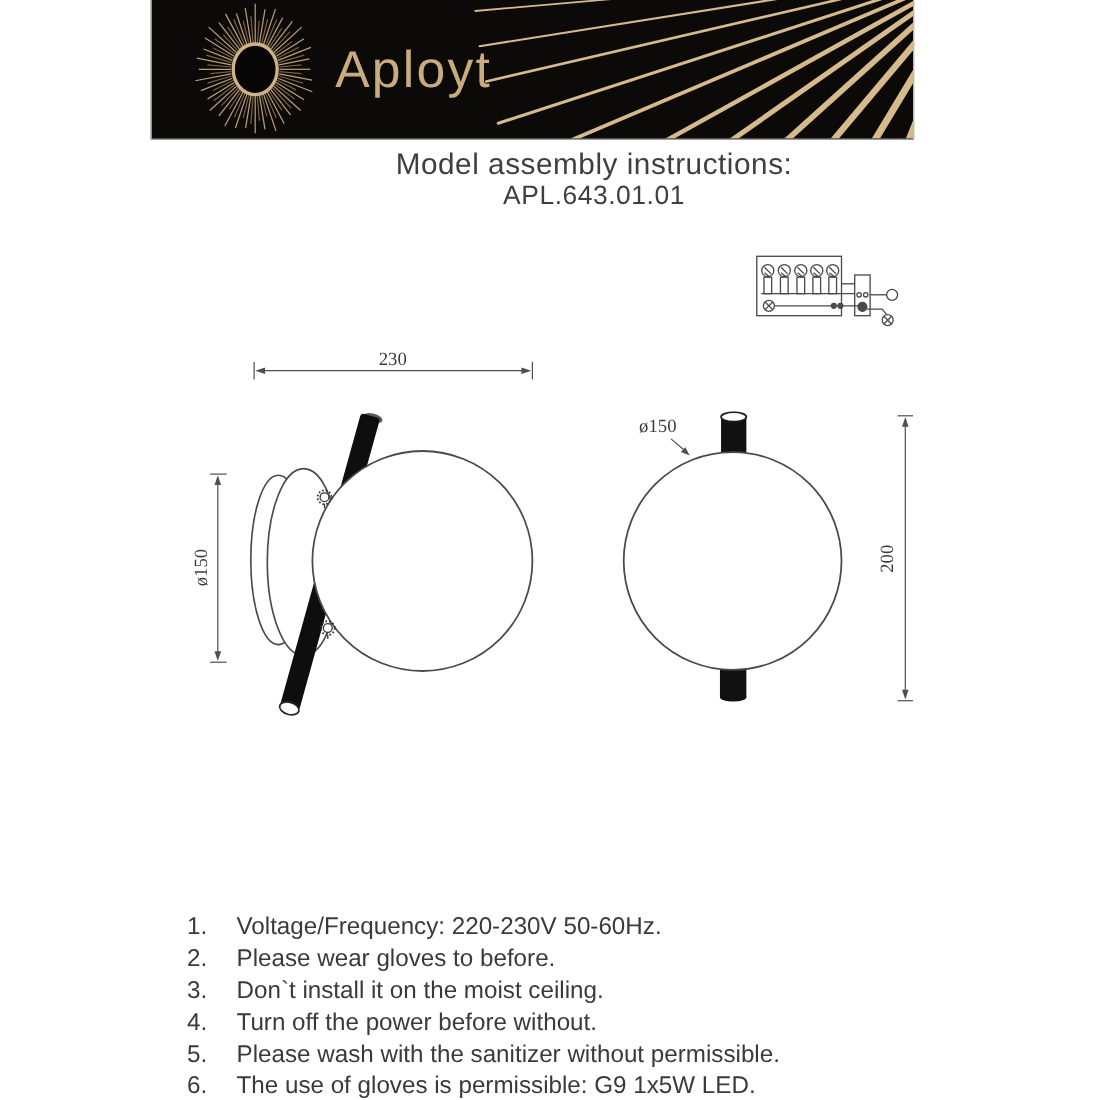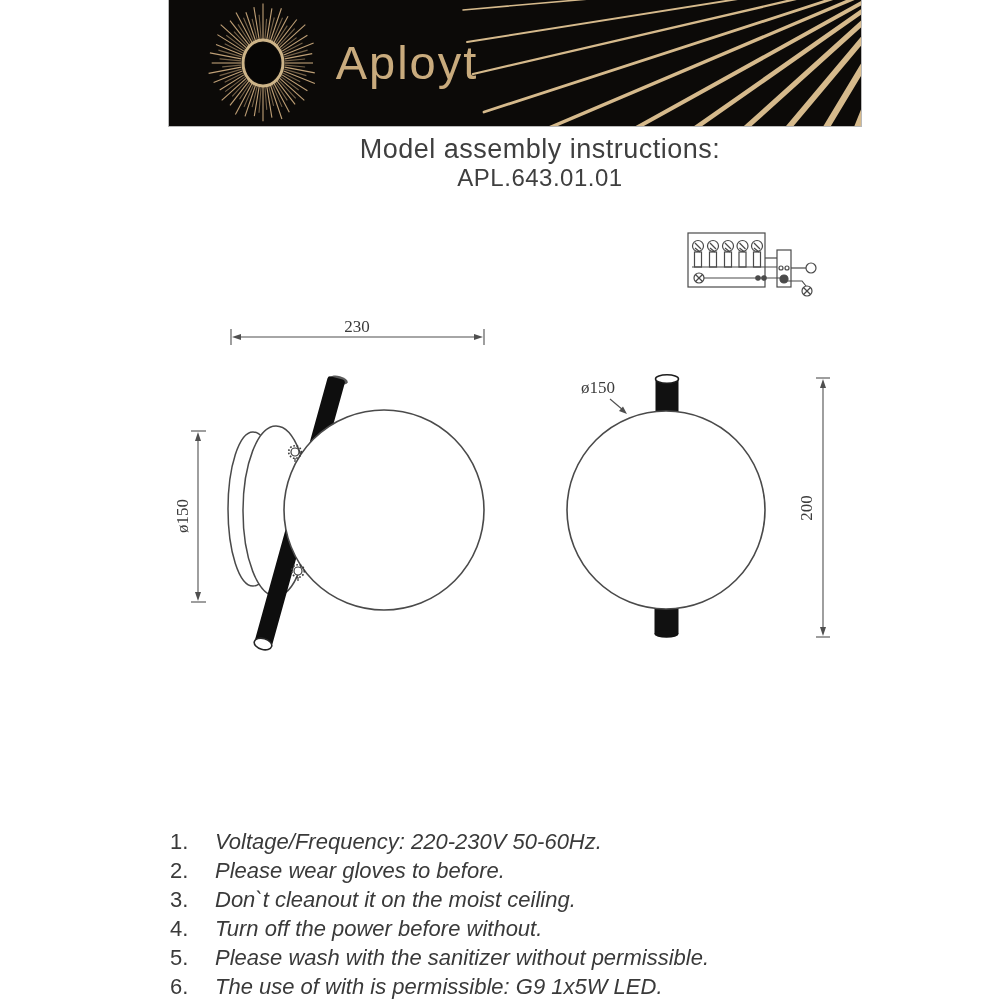--- a/index.html
+++ b/index.html
@@ -4,21 +4,21 @@
 <style>
   html,body{margin:0;padding:0;}
   body{
     width:1000px;height:1000px;position:relative;background:#ffffff;
     font-family:"Liberation Sans", sans-serif;color:#3a3a3a;overflow:hidden;
   }
   .page{position:absolute;inset:0;background:#ffffff;}
 
   
   .banner{
-    position:absolute;left:168px;top:0;width:692px;height:126px;
+    position:absolute;left:137px;top:0;width:692px;height:126px;
     background:#0c0a08;border:1px solid #b9b9b9;border-top:none;
     overflow:hidden;
   }
   .banner svg{position:absolute;left:0;top:0;}
 
   
   .title-block{
     position:absolute;left:0;top:134px;width:1000px;text-align:center;
     color:#3f3f3f;
     margin-left:40px;
@@ -30,21 +30,21 @@
   .drawing{position:absolute;left:0;top:0;width:1000px;height:1000px;}
   .dim-text{font-family:"Liberation Serif", serif;font-size:17px;fill:#3c3c3c;}
 
   
   .instructions{
     position:absolute;left:170px;top:827px;width:720px;
     font-size:22px;line-height:29px;color:#3a3a3a;
   }
   .instr-row{display:flex;}
   .instr-num{width:45px;flex:0 0 45px;}
-  .instr-text{flex:1;font-style:italic;}
+  .instr-text{flex:1;}
 </style>
 </head>
 <body>
 
 <div class="page">
 
   <div class="banner">
     <svg width="692" height="126" viewBox="0 0 692 126">
 
       <g id="sunburst">
@@ -299,29 +299,29 @@
     <div class="instr-row">
       <span class="instr-num">1.</span>
       <span class="instr-text">Voltage/Frequency: 220-230V 50-60Hz.</span>
     </div>
     <div class="instr-row">
       <span class="instr-num">2.</span>
       <span class="instr-text">Please wear gloves to before.</span>
     </div>
     <div class="instr-row">
       <span class="instr-num">3.</span>
-      <span class="instr-text">Don`t cleanout it on the moist ceiling.</span>
+      <span class="instr-text">Don`t install it on the moist ceiling.</span>
     </div>
     <div class="instr-row">
       <span class="instr-num">4.</span>
       <span class="instr-text">Turn off the power before without.</span>
     </div>
     <div class="instr-row">
       <span class="instr-num">5.</span>
       <span class="instr-text">Please wash with the sanitizer without permissible.</span>
     </div>
     <div class="instr-row">
       <span class="instr-num">6.</span>
-      <span class="instr-text">The use of with is permissible: G9 1x5W LED.</span>
+      <span class="instr-text">The use of gloves is permissible: G9 1x5W LED.</span>
     </div>
   </div>
 
 </div>
 
 </body></html>

